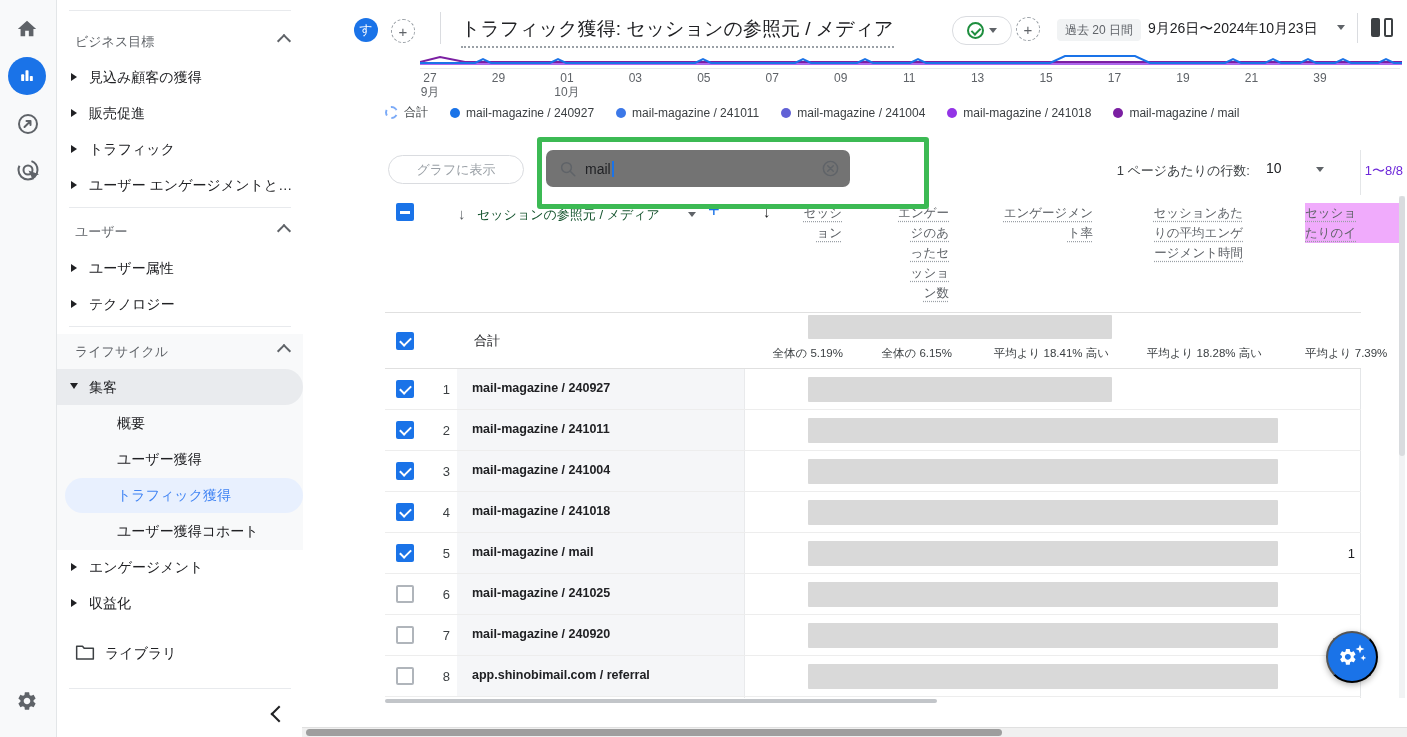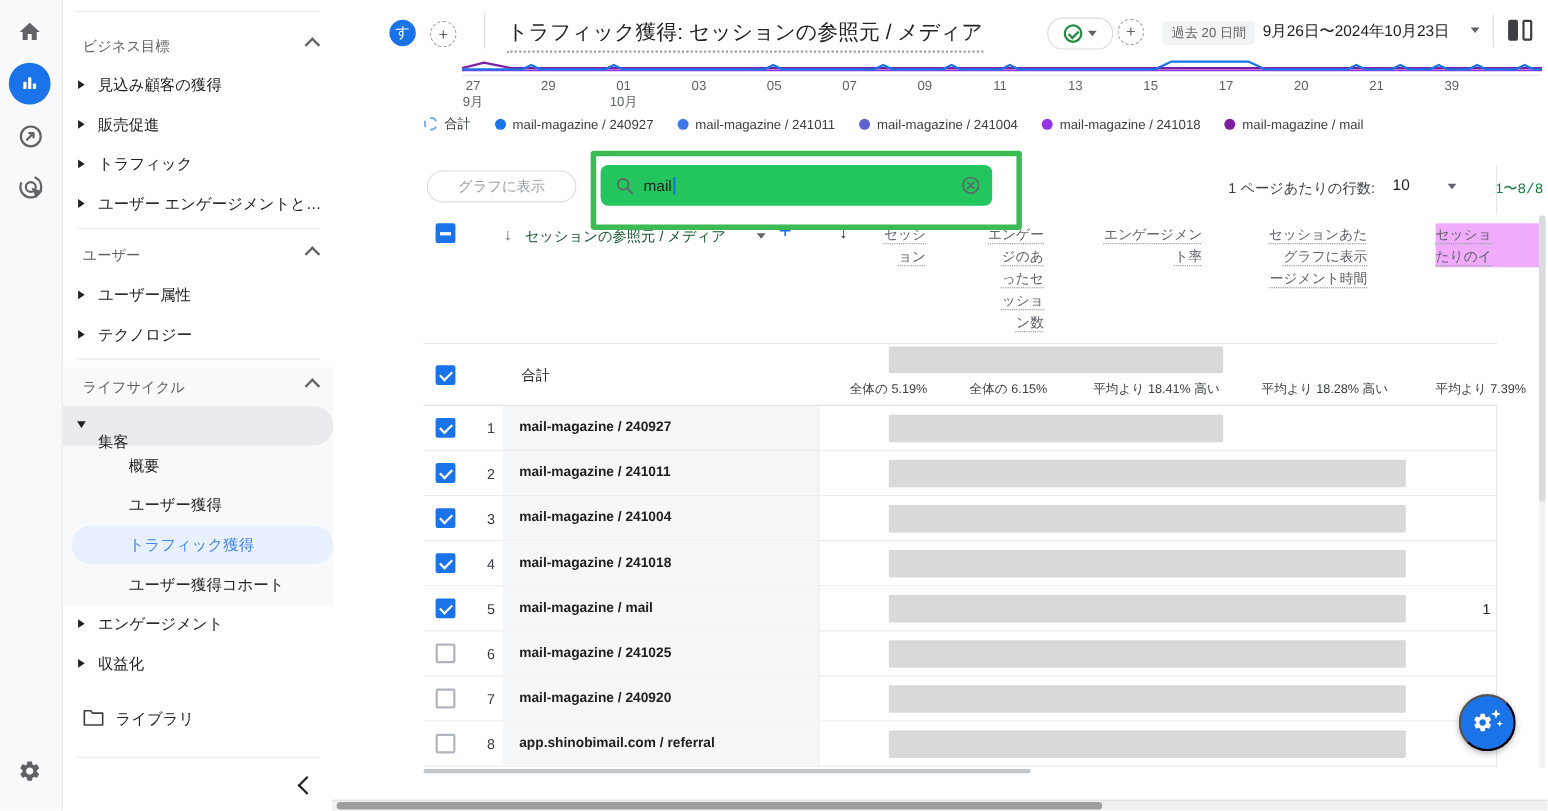--- a/index.html
+++ b/index.html
@@ -37,26 +37,26 @@
   .cmp-bar2{position:absolute;left:1384px;top:18px;width:9px;height:19px;border:2px solid #3c4043;border-radius:2px;box-sizing:border-box;background:#fff;}
   
   .tickrow{position:absolute;left:406px;top:71px;width:938px;display:flex;justify-content:space-between;}
   .tick{width:48px;text-align:center;font-size:12px;color:#5f6368;line-height:14px;}
   .legend{position:absolute;left:385px;top:104px;display:flex;align-items:center;gap:22px;font-size:12px;color:#3c4043;}
   .litem{display:flex;align-items:center;gap:6px;cursor:pointer;white-space:nowrap;}
   .ldot{width:10px;height:10px;border-radius:50%;}
   .ldot-dash{width:9px;height:9px;border:2px dashed #7baaf7;border-radius:50%;box-sizing:content-box;}
   
   .chart-btn{position:absolute;left:388px;top:155px;width:136px;height:29px;border:1px solid #dadce0;border-radius:15px;background:#fff;color:#9aa0a6;font-size:13px;display:flex;align-items:center;justify-content:center;cursor:default;}
-  .searchbox{position:absolute;left:546px;top:150px;width:356px;height:37px;background:#22c55e;border-radius:7px;display:flex;align-items:center;cursor:text;justify-content:space-between;}
+  .searchbox{position:absolute;left:546px;top:150px;width:304px;height:37px;background:#737373;border-radius:7px;display:flex;align-items:center;cursor:text;justify-content:space-between;}
   .caret-i{display:inline-block;width:2px;height:16px;background:#1a73e8;margin-left:1px;vertical-align:middle;}
   .hl-frame{position:absolute;left:537px;top:137px;width:382px;height:62px;border:5px solid #3cba54;border-radius:3px;z-index:60;pointer-events:none;}
   .pag-lbl{position:absolute;left:1050px;top:162px;width:200px;text-align:right;font-size:13px;color:#3c4043;}
   .pag-val{position:absolute;left:1266px;top:160px;font-size:14px;color:#202124;cursor:pointer;}
-  .pag-range{position:absolute;left:1343px;top:162px;width:60px;text-align:right;font-size:13px;color:#15803d;font-family:Liberation Mono, monospace;}
+  .pag-range{position:absolute;left:1343px;top:162px;width:60px;text-align:right;font-size:13px;color:#6d28d9;}
   
   .thead{position:absolute;left:385px;top:195px;width:976px;height:118px;border-bottom:1px solid #e0e0e0;box-sizing:border-box;background:#fff;}
   .mh{position:absolute;top:8px;font-size:12.5px;color:#5f6368;white-space:pre-line;line-height:20px;text-align:right;text-decoration:underline dotted #9aa0a6;text-underline-offset:4px;cursor:pointer;}
   .cb{position:absolute;width:18px;height:18px;border-radius:2px;box-sizing:border-box;cursor:pointer;}
   .cb.on{background:#1a73e8;}
   .cb.on::after{content:"";position:absolute;left:6px;top:2.5px;width:5px;height:9px;border:solid #fff;border-width:0 2px 2px 0;transform:rotate(45deg);}
   .cb.ind{background:#1a73e8;}
   .cb.ind::after{content:"";position:absolute;left:4px;top:8px;width:10px;height:2.5px;background:#fff;}
   .cb.off{background:#fff;border:2px solid #b0b5bb;}
   .trow{position:absolute;left:385px;width:976px;height:41px;border-bottom:1px solid #ededed;box-sizing:border-box;}
@@ -131,21 +131,21 @@
     <span class="tri-r" style="left:14px;top:300px"></span>
     <div class="nav-it" style="top:296px">テクノロジー</div>
 
     <div class="divider" style="top:326px"></div>
     <div class="lc-panel"></div>
     <div class="sec-h" style="top:343px">ライフサイクル</div>
     <span class="chev-up" style="left:222px;top:346px"></span>
 
     <div class="pill-gray"></div>
     <span class="tri-d" style="left:13px;top:383px"></span>
-    <div class="nav-it" style="top:393px">集客</div>
+    <div class="nav-it" style="top:379px">集客</div>
     <div class="nav-ch" style="top:415px">概要</div>
     <div class="nav-ch" style="top:451px">ユーザー獲得</div>
     <div class="pill-blue"></div>
     <div class="nav-ch" style="top:487px;color:#4285f4">トラフィック獲得</div>
     <div class="nav-ch" style="top:523px">ユーザー獲得コホート</div>
 
     <span class="tri-r" style="left:14px;top:563px"></span>
     <div class="nav-it" style="top:559px">エンゲージメント</div>
     <span class="tri-r" style="left:14px;top:599px"></span>
     <div class="nav-it" style="top:595px">収益化</div>
@@ -190,21 +190,21 @@
       <div class="tick">29</div>
       <div class="tick"><span>01</span><br><span>10月</span></div>
       <div class="tick">03</div>
       <div class="tick">05</div>
       <div class="tick">07</div>
       <div class="tick">09</div>
       <div class="tick">11</div>
       <div class="tick">13</div>
       <div class="tick">15</div>
       <div class="tick">17</div>
-      <div class="tick">20</div>
+      <div class="tick">19</div>
       <div class="tick">21</div>
       <div class="tick">39</div>
     </div>
     <div class="legend">
       <span class="litem">
           <span class="ldot-dash"></span>
           <span>合計</span>
         </span>
       <span class="litem">
           <span class="ldot" style="background: rgb(26, 115, 232);"></span>
@@ -267,21 +267,21 @@
     <span class="mh" style="left:369px;width:88px">セッシ
 ョン</span>
     <span class="mh" style="left:548px;width:160px">エンゲージメン
 ト率</span>
     <span class="mh" style="left:464px;width:100px">エンゲー
 ジのあ
 ったセ
 ッショ
 ン数</span>
     <span class="mh" style="left:698px;width:160px">セッションあた
-グラフに表示
+りの平均エンゲ
 ージメント時間</span>
     <span class="mh" style="left:920px;width:100px;text-align:left;background:#f0abfc">セッショ
 たりのイ</span>
   </div>
 
   <div class="trow-total">
     <span class="cb on" style="left:11px;top:19px"></span>
     <span class="abs" style="left:89px;top:19px;font-size:13px;color:#202124">合計</span>
     <span class="abs" style="left:423px;top:2px;width:304px;height:24px;background:#d9d9d9;border-radius:1px"></span>
     <span class="pct" style="left:338px;width:120px">全体の 5.19%</span>

